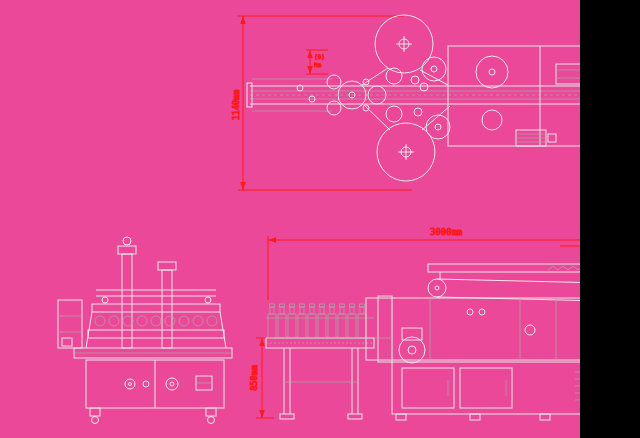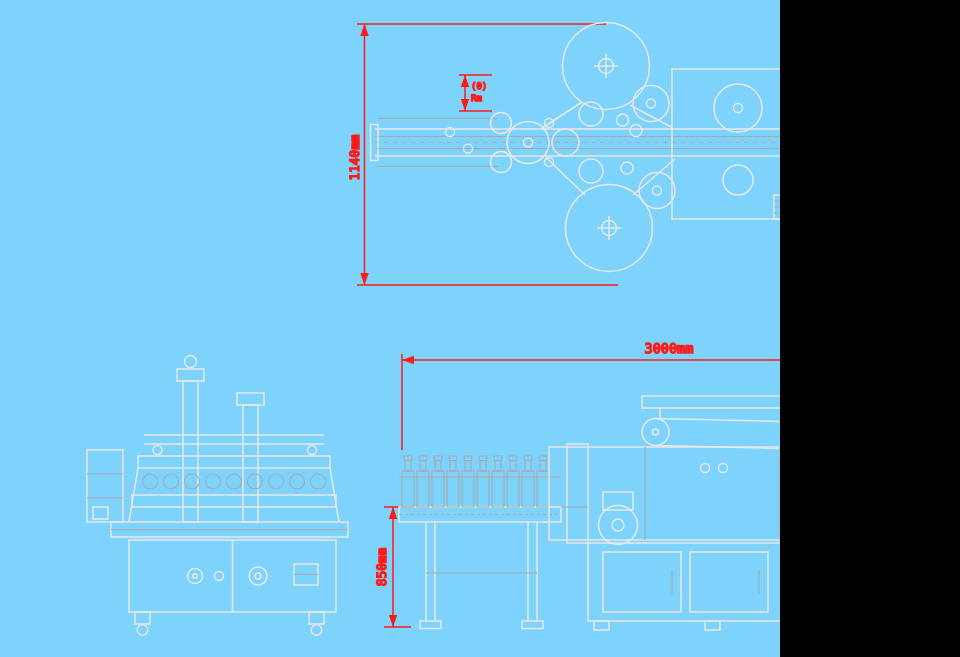--- a/index.html
+++ b/index.html
@@ -1,17 +1,17 @@
 <!DOCTYPE html>
 <html><head>
 <meta charset="utf-8">
 <style>
   html,body{margin:0;padding:0;background:#000;}
   .stage{
-    position:relative;width:520px;height:438px;background:#7dd3fc;
+    position:relative;width:580px;height:438px;background:#ec4899;
     overflow:hidden;font-family:"DejaVu Sans Mono", monospace;
   }
   svg{position:absolute;left:0;top:0;}
   .wline{stroke:#e8e8e8;stroke-width:1;fill:none;}
   .wthin{stroke:#aaaaaa;stroke-width:0.7;fill:none;}
   .rline{stroke:#ff1a1a;stroke-width:1;fill:none;}
   .rtext{fill:#ff1a1a;font-family:"DejaVu Sans Mono", monospace;}
 </style>
 </head>
 <body>

